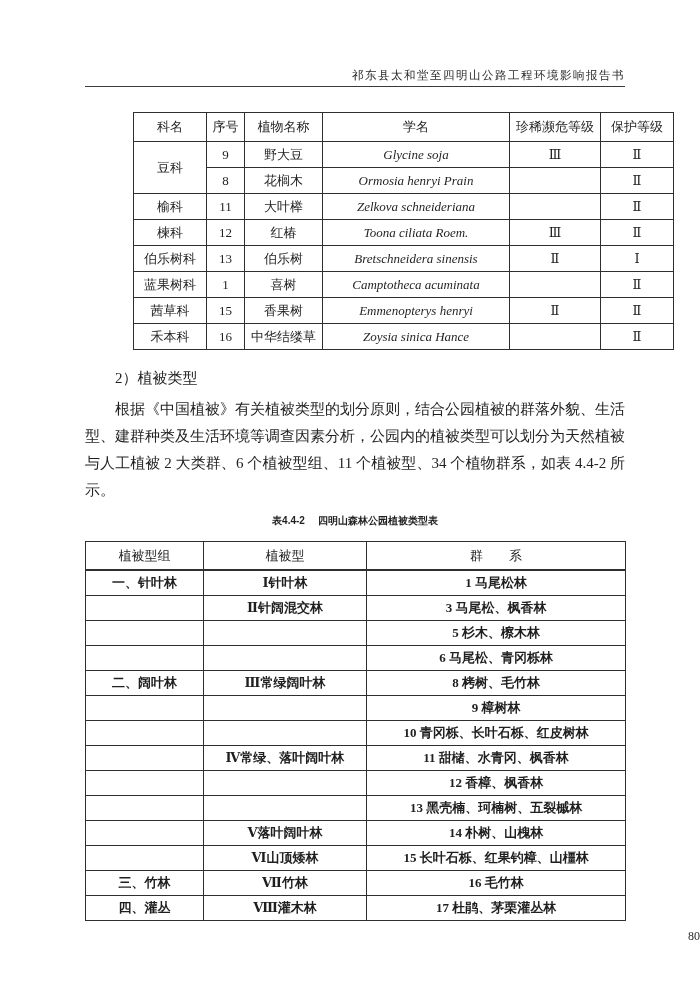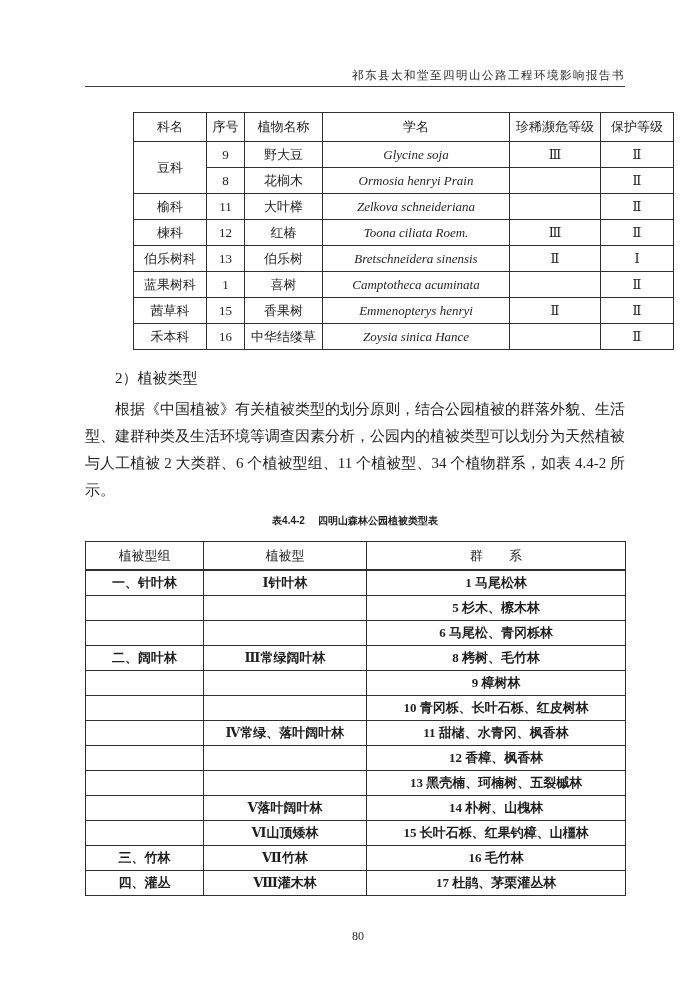--- a/index.html
+++ b/index.html
@@ -75,21 +75,21 @@
   .caption .cap-label { margin-right: 1.3em; }
   
   .t2 { margin-top: 10px; border: 1.5px solid #2f2f2f; }
   .t2 th { height: 27px; border-bottom-width: 2px; }
   .t2 td { height: 24px; font-weight: bold; }
   
   .page-number {
     position: absolute;
     left: 16px; right: 0;
     bottom: 46px;
-    text-align: center;
+    text-align: right;
     font-size: 12px;
     color: #2a2a2a;
   }
 </style>
 </head>
 <body>
 
 <div class="page">
 
   <div class="doc-header">
@@ -205,20 +205,25 @@
       </tr>
     </thead>
     <tbody>
       <tr>
         <td>一、针叶林</td>
         <td>Ⅰ针叶林</td>
         <td>1  马尾松林</td>
       </tr>
       <tr>
         <td></td>
+        <td>Ⅱ针阔混交林</td>
+        <td>3  马尾松、枫香林</td>
+      </tr>
+      <tr>
+        <td></td>
         <td></td>
         <td>5  杉木、檫木林</td>
       </tr>
       <tr>
         <td></td>
         <td></td>
         <td>6  马尾松、青冈栎林</td>
       </tr>
       <tr>
         <td>二、阔叶林</td>

